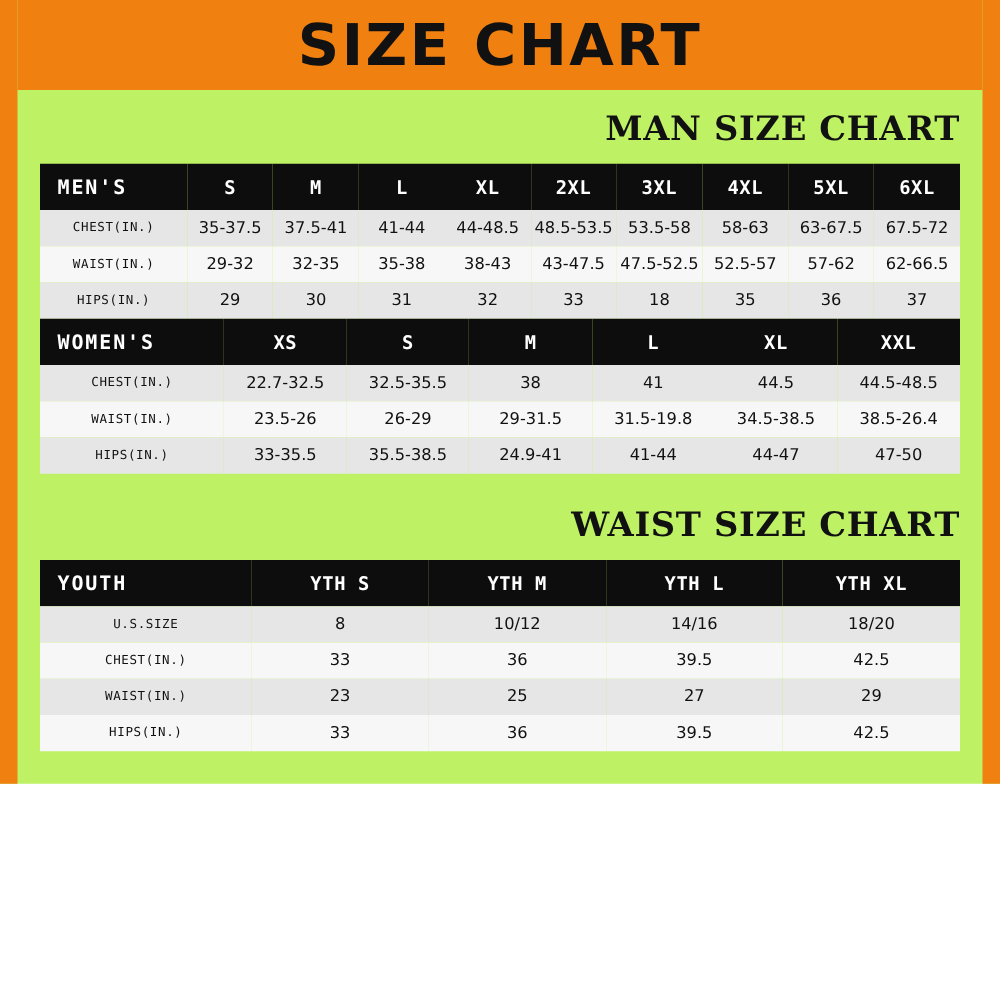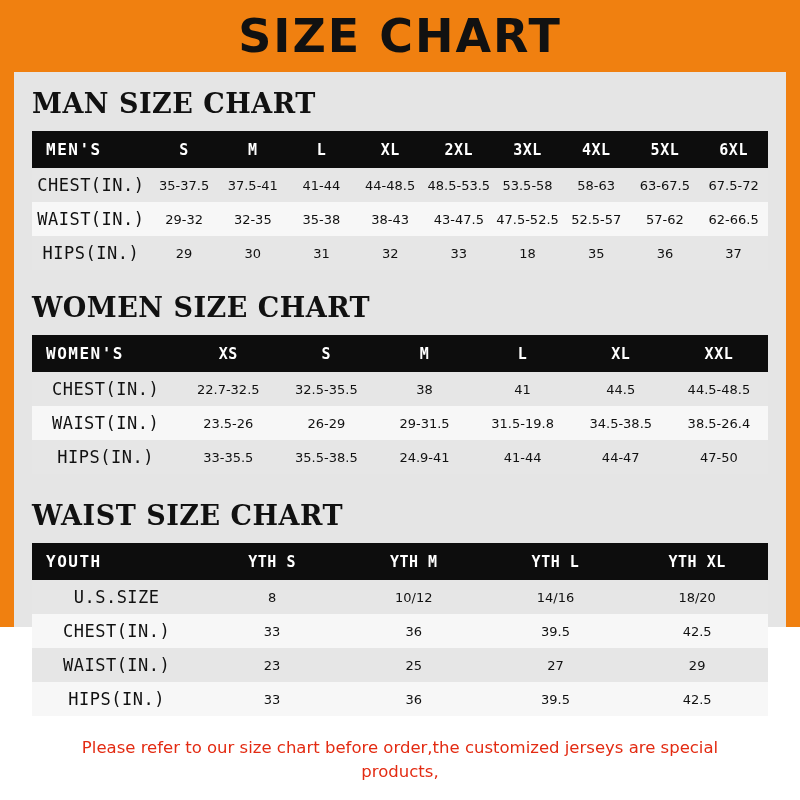--- a/index.html
+++ b/index.html
@@ -13,42 +13,42 @@
     font-family: "DejaVu Sans", sans-serif;
     overflow: hidden;
   }
   .page {
     position: relative;
     width: 800px;
     height: 627px;
     box-sizing: border-box;
     border-left: 14px solid #f08010;
     border-right: 14px solid #f08010;
-    background: #e5e5e5;
+    background: #bef264;
   }
   .banner {
     height: 72px;
     background: #f08010;
     display: flex;
     align-items: center;
     justify-content: center;
   }
   .banner-title {
     font-family: "DejaVu Sans", sans-serif;
     font-weight: bold;
     font-size: 46px;
     letter-spacing: 2px;
     color: #111111;
     line-height: 1;
   }
   .content {
     padding: 0 18px;
   }
   .section-title {
-    text-align: left;
+    text-align: right;
     font-family: "DejaVu Serif", serif;
     font-weight: bold;
     font-size: 27px;
     color: #111111;
     letter-spacing: 0.5px;
   }
   .t-man { margin: 16px 0 12px 0; }
   .t-women { margin: 22px 0 12px 0; }
   .t-youth { margin: 26px 0 12px 0; }
 
@@ -75,21 +75,21 @@
   }
   table.size-table tbody td {
     font-family: "DejaVu Sans", sans-serif;
     font-size: 13px;
     color: #111111;
     text-align: center;
     padding: 7px 0;
   }
   table.size-table tbody td.first-col {
     font-family: "DejaVu Sans Mono", monospace;
-    font-size: 17px;
+    font-size: 10px;
     letter-spacing: 0.5px;
     text-align: center;
   }
   table.size-table tbody tr.odd td { background: #e6e6e6; }
   table.size-table tbody tr.even td { background: #f7f7f7; }
 
   
   .men col.c0 { width: 16%; }
   .women col.c0 { width: 20%; }
   .youth col.c0 { width: 23%; }
@@ -177,21 +177,20 @@
           <td>32</td>
           <td>33</td>
           <td>18</td>
           <td>35</td>
           <td>36</td>
           <td>37</td>
         </tr>
       </tbody>
     </table>
 
-    <div class="section-title t-women">WOMEN SIZE CHART</div>
     <table class="size-table women">
       <colgroup>
         <col class="c0">
           <col>
           <col>
           <col>
           <col>
           <col>
           <col>
       </colgroup>
@@ -281,17 +280,16 @@
           <td class="first-col">HIPS(IN.)</td>
           <td>33</td>
           <td>36</td>
           <td>39.5</td>
           <td>42.5</td>
         </tr>
       </tbody>
     </table>
 
     <div class="footer-note">
-      <span class="line">Please refer to our size chart before order,the customized jerseys are special products,</span>
     </div>
 
   </div>
 </div>
 
 </body></html>

